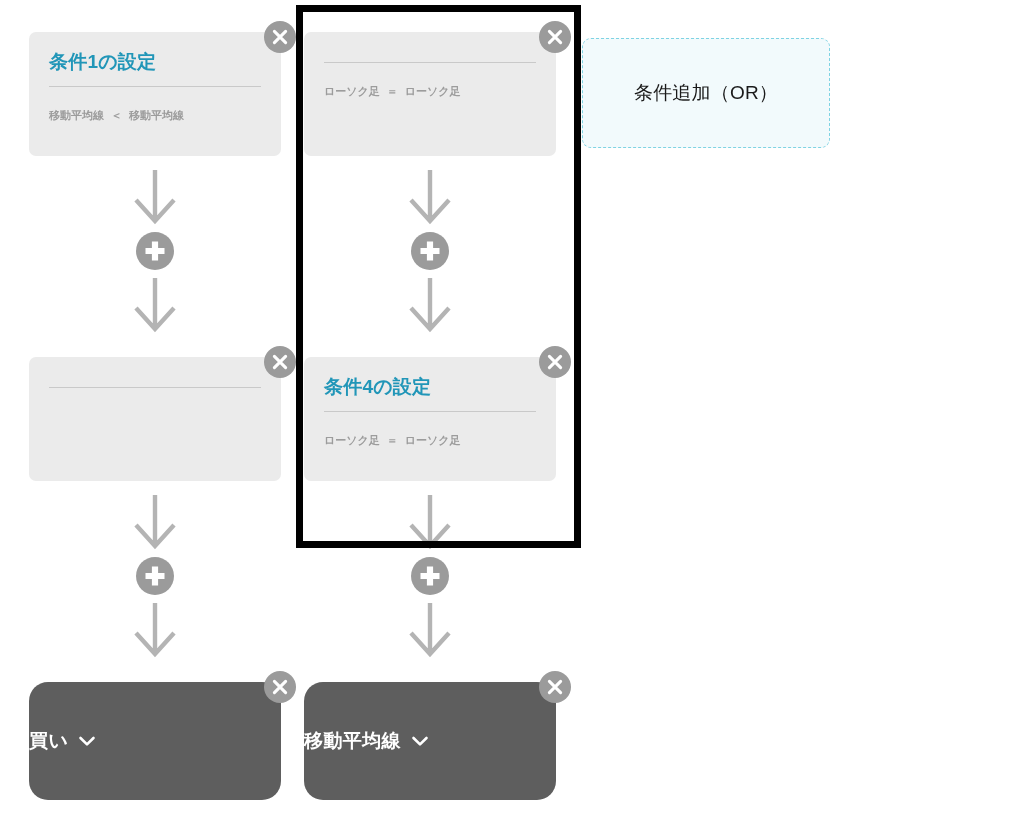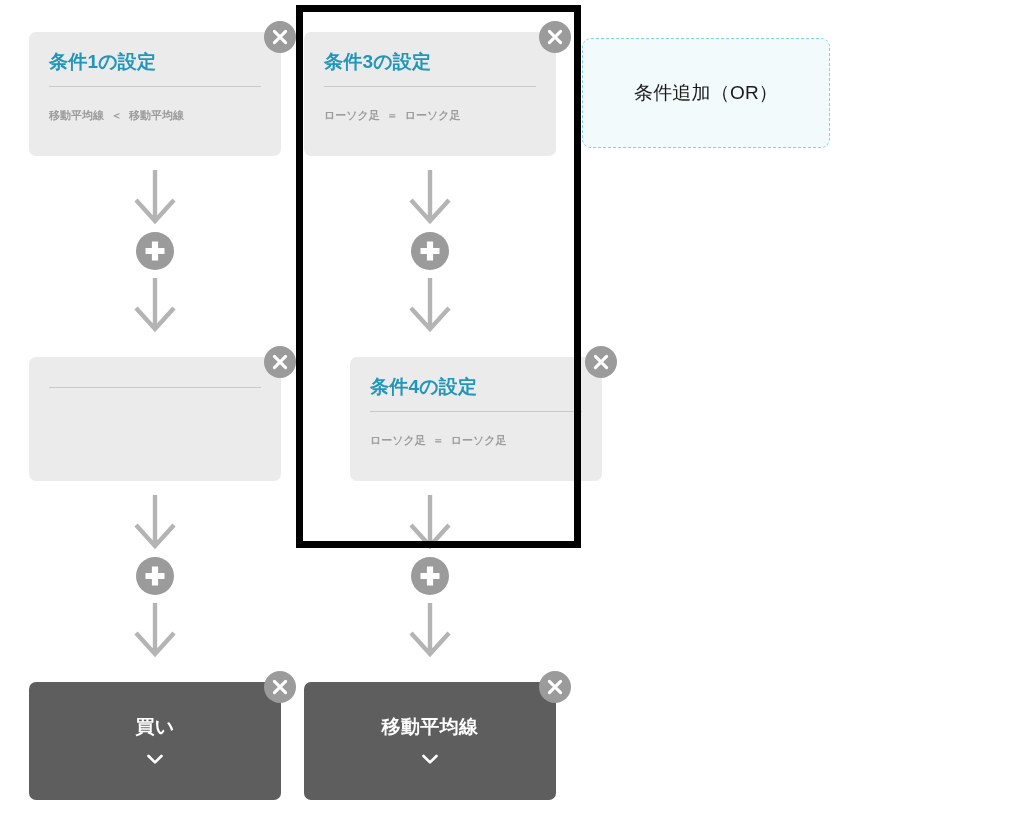--- a/index.html
+++ b/index.html
@@ -117,27 +117,25 @@
     height: 118px;
   }
   .order-btn {
     position: absolute;
     left: 0;
     top: 0;
     width: 252px;
     height: 118px;
     box-sizing: border-box;
     background: #5e5e5e;
-    border-radius: 7px;
-    display: flex;
-    align-items: center;
-    justify-content: center;
+    border-radius: 19px;
+    display: flex;
+    align-items: center;
     gap: 9px;
     cursor: pointer;
-    flex-direction: column;
   }
   .order-label {
     color: #ffffff;
     font-size: 19px;
     font-weight: bold;
     letter-spacing: 0.4px;
     white-space: nowrap;
   }
   .chev { display: block; }
 
@@ -251,21 +249,20 @@
           <path d="M10.4 10.4 L21.6 21.6 M21.6 10.4 L10.4 21.6" stroke="#ffffff" stroke-width="3.1" stroke-linecap="round"></path>
         </svg>
       </div>
     </div>
   </div>
 
   <div class="column" id="column-2">
 
     <div class="cond-card-wrap" style="top:32px;">
       <div class="cond-card">
-        <div class="cond-title">条件3の設定</div>
         <div class="cond-divider"></div>
         <div class="cond-expr">
           <span>ローソク足</span><span class="op">＝</span><span>ローソク足</span>
         </div>
       </div>
       <div class="close-btn" style="left:235px; top:-11px;">
         <svg width="32" height="32" viewBox="0 0 32 32" aria-hidden="true">
           <path d="M10.4 10.4 L21.6 21.6 M21.6 10.4 L10.4 21.6" stroke="#ffffff" stroke-width="3.1" stroke-linecap="round"></path>
         </svg>
       </div>
@@ -278,21 +275,21 @@
       <div class="plus-btn">
         <svg width="38" height="38" viewBox="0 0 38 38" aria-hidden="true">
           <path d="M19 9.5 L19 28.5 M9.5 19 L28.5 19" stroke="#ffffff" stroke-width="6.2" stroke-linecap="butt"></path>
         </svg>
       </div>
       <svg class="arrow-icon" width="48" height="58" viewBox="0 0 48 58">
         <path d="M24 2 L24 52 M5 32 L24 53 L43 32" stroke="#b4b4b4" stroke-width="4.4" fill="none" stroke-linecap="butt" stroke-linejoin="miter"></path>
       </svg>
     </div>
 
-    <div class="cond-card-wrap" style="top:357px;margin-left:46px;">
+    <div class="cond-card-wrap" style="top:357px;">
       <div class="cond-card">
         <div class="cond-title">条件4の設定</div>
         <div class="cond-divider"></div>
         <div class="cond-expr">
           <span>ローソク足</span><span class="op">＝</span><span>ローソク足</span>
         </div>
       </div>
       <div class="close-btn" style="left:235px; top:-11px;">
         <svg width="32" height="32" viewBox="0 0 32 32" aria-hidden="true">
           <path d="M10.4 10.4 L21.6 21.6 M21.6 10.4 L10.4 21.6" stroke="#ffffff" stroke-width="3.1" stroke-linecap="round"></path>

